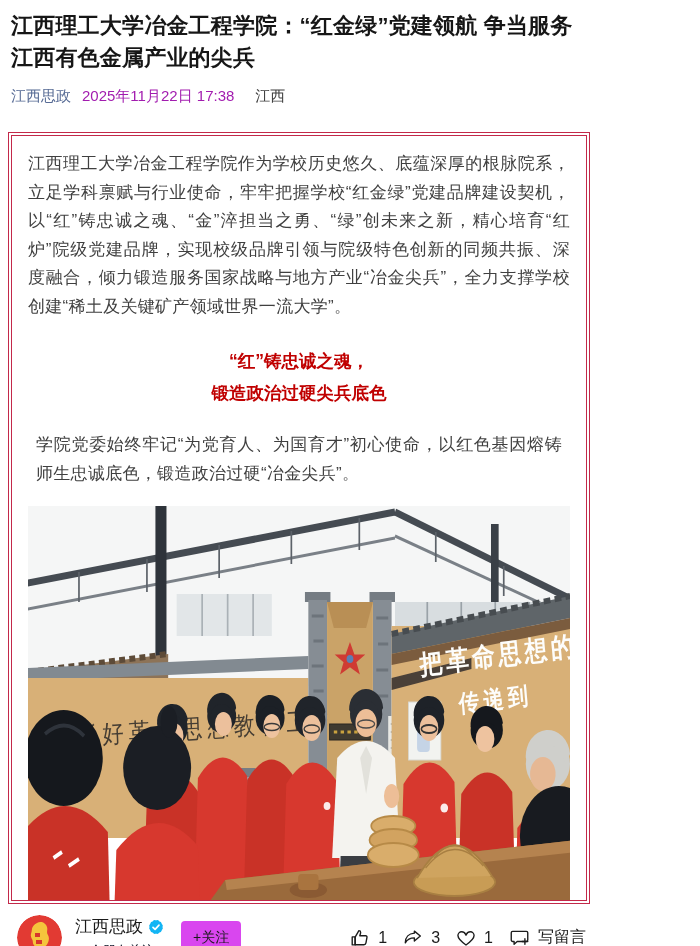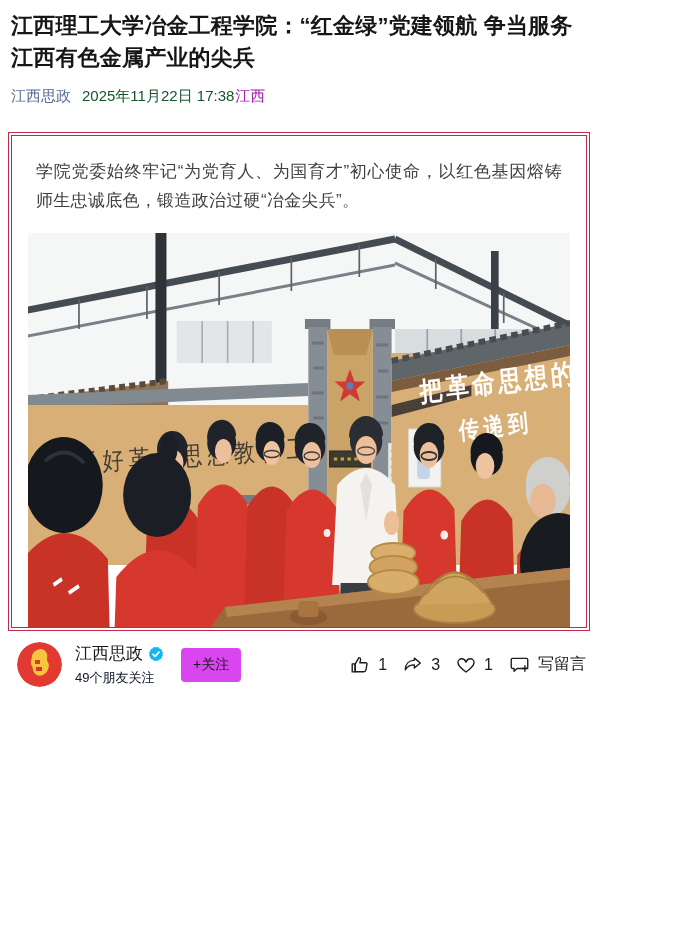--- a/index.html
+++ b/index.html
@@ -10,22 +10,22 @@
   .page{width:598px;box-sizing:border-box;}
 
   
   .header{padding:10px 12px 0 11px;}
   .title{
     margin:0;font-size:22px;line-height:32px;font-weight:700;color:#161616;
     letter-spacing:.2px;
   }
   .byline{margin-top:13px;font-size:15px;line-height:18px;}
   .byline .account{color:#576b95;margin-right:11px;}
-  .byline .date{color:#14532d;margin-right:1px;}
-  .byline .loc{color:#a21caf;}
+  .byline .date{color:#a21caf;margin-right:21px;}
+  .byline .loc{color:#404040;}
 
   
   .article-box{margin:27px 8px 0 8px;border:1px solid #c3294a;padding:2px;}
   .article-box-inner{border:1px solid #c3294a;padding:14px 16px 0 16px;}
   .para{
     margin:0;font-size:17px;line-height:28.5px;color:#404040;
     text-align:justify;letter-spacing:.3px;
   }
   .red-heading{
     margin:24px 0 22px 0;text-align:center;color:#c00000;font-weight:700;
@@ -65,21 +65,26 @@
   <div class="header">
     <h1 class="title">江西理工大学冶金工程学院：“红金绿”党建领航 争当服务江西有色金属产业的尖兵</h1>
     <div class="byline">
       <span class="account">江西思政</span><span class="date">2025年11月22日 17:38</span><span class="loc">江西</span>
     </div>
   </div>
 
   <div class="article-box">
     <div class="article-box-inner">
 
-
+      <p class="para">江西理工大学冶金工程学院作为学校历史悠久、底蕴深厚的根脉院系，立足学科禀赋与行业使命，牢牢把握学校“红金绿”党建品牌建设契机，以“红”铸忠诚之魂、“金”淬担当之勇、“绿”创未来之新，精心培育“红炉”院级党建品牌，实现校级品牌引领与院级特色创新的同频共振、深度融合，倾力锻造服务国家战略与地方产业“冶金尖兵”，全力支撑学校创建“稀土及关键矿产领域世界一流大学”。</p>
+
+      <div class="red-heading">
+        <p>“红”铸忠诚之魂，</p>
+        <p>锻造政治过硬尖兵底色</p>
+      </div>
 
       <p class="para body-para">学院党委始终牢记“为党育人、为国育才”初心使命，以红色基因熔铸师生忠诚底色，锻造政治过硬“冶金尖兵”。</p>
 
       <div class="photo-wrap">
         <svg width="100%" height="394" viewBox="0 0 638 394" preserveAspectRatio="none" xmlns="http://www.w3.org/2000/svg">
 
           <rect x="0" y="0" width="638" height="180" fill="#f5f6f6"></rect>
           <g stroke="#454b52" fill="none">
             <path d="M-6 78 L432 6" stroke-width="7"></path>
             <path d="M-6 104 L432 32" stroke-width="3" stroke="#7a8087"></path>

